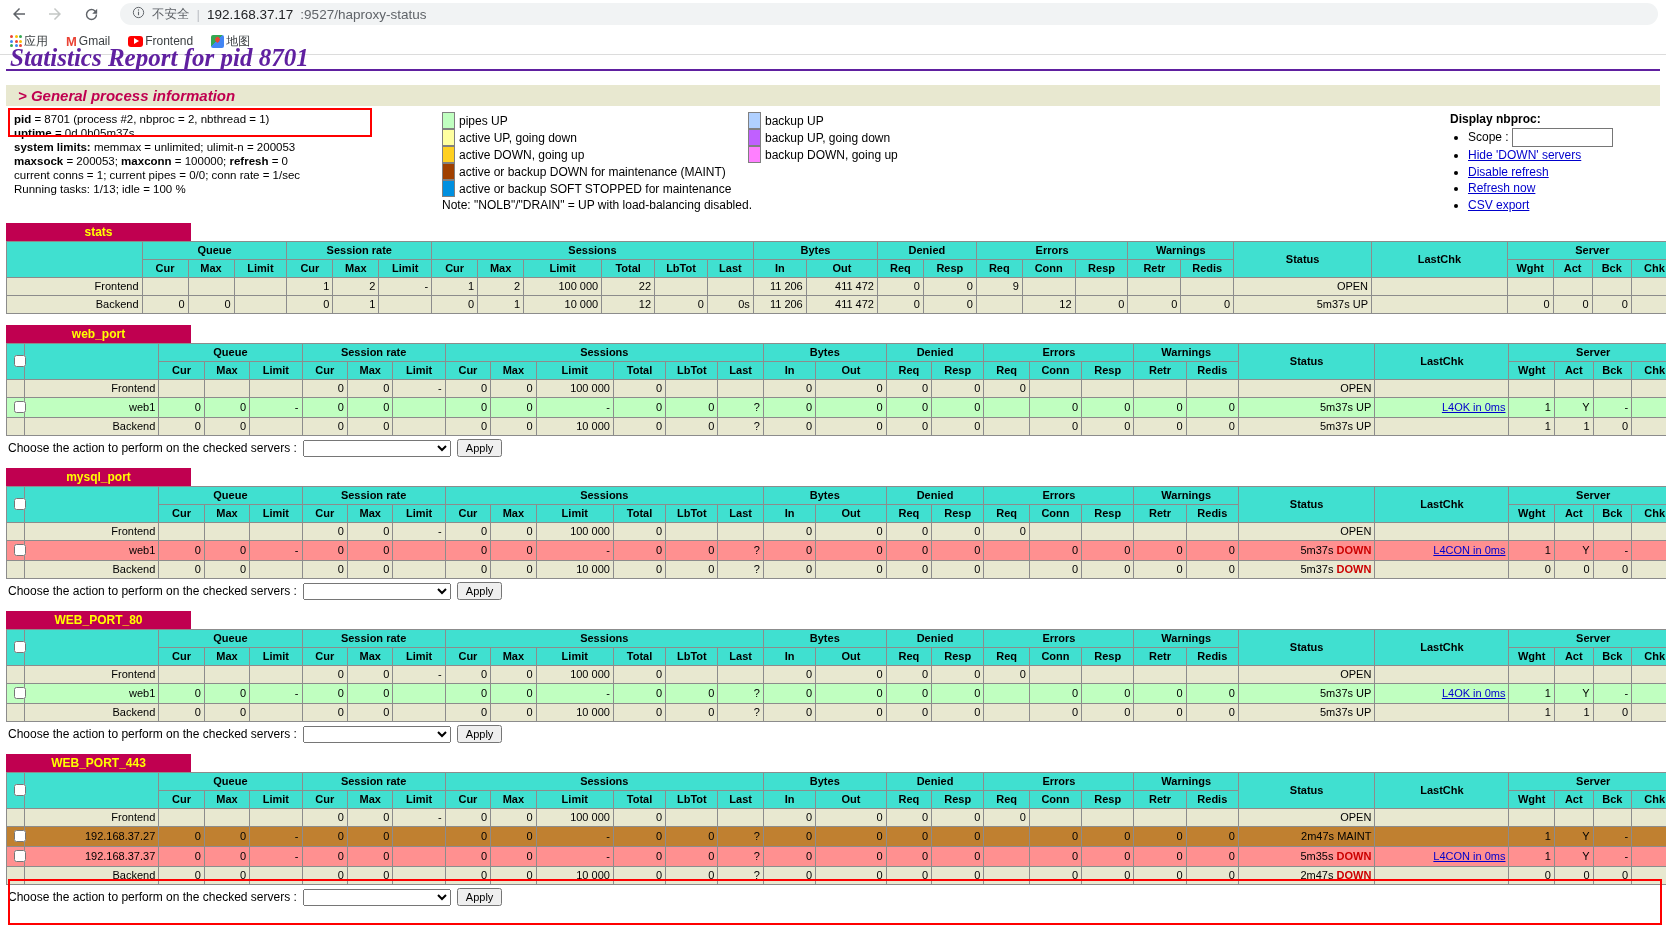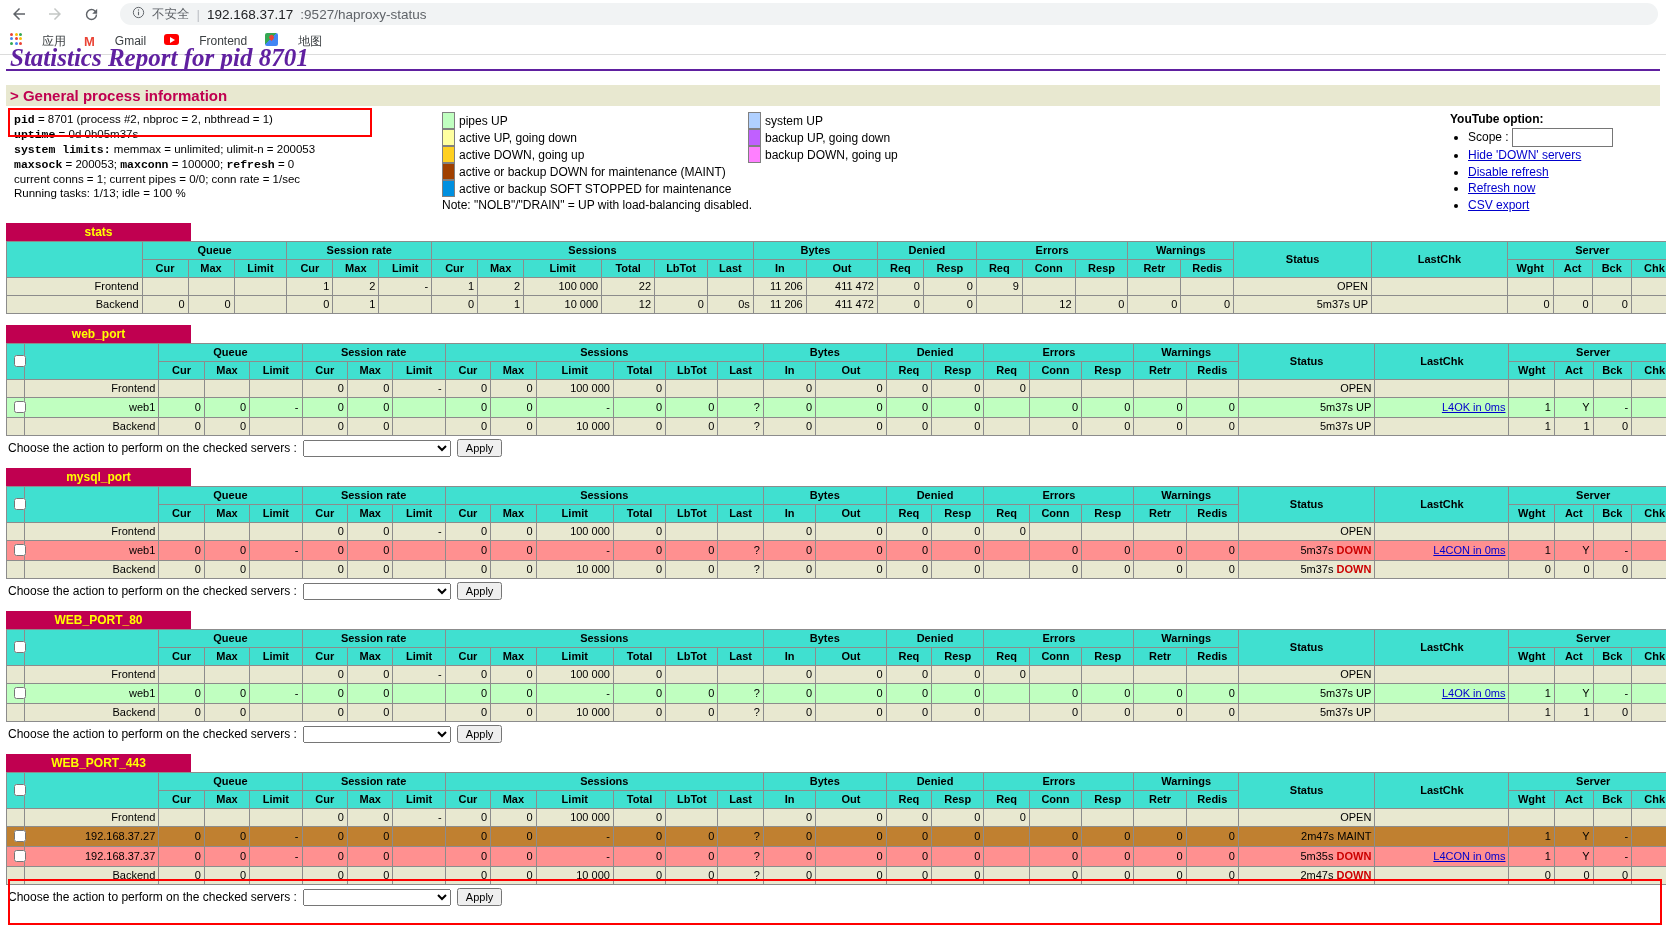--- a/index.html
+++ b/index.html
@@ -14,44 +14,44 @@
   .navbtn.dim{color:#c4c7c5;}
   .omnibox{
     flex:1;height:22px;background:#f1f3f4;border-radius:11px;display:flex;align-items:center;
     padding:0 12px;gap:7px;margin-left:4px;font-size:13.5px;color:#202124;
   }
   .insec{color:#5f6368;font-size:12.5px;white-space:nowrap;}
   .sep{color:#bdc1c6;}
   .url-host{color:#202124;}
   .url-rest{color:#5f6368;}
   .bookmarks{height:26px;display:flex;align-items:center;padding:0 10px;gap:18px;font-size:12px;color:#3c4043;}
-  .bm{display:flex;align-items:flex-start;gap:20px;cursor:default;}
+  .bm{display:flex;align-items:center;gap:2px;cursor:default;}
   .grid9{display:grid;grid-template-columns:repeat(3,3px);grid-template-rows:repeat(3,3px);gap:1.5px;}
   .grid9 i{width:3px;height:3px;border-radius:50%;display:block;}
   .gm{color:#ea4335;font-weight:bold;font-size:13px;}
   .yt{width:15px;height:11px;background:#ff0000;border-radius:3px;display:flex;align-items:center;justify-content:center;}
   .yt::after{content:"";border-left:5px solid #fff;border-top:3px solid transparent;border-bottom:3px solid transparent;margin-left:1px;}
   .mapicon{width:13px;height:13px;background:linear-gradient(135deg,#34a853 45%,#4285f4 45%);border-radius:2px;position:relative;}
   .mapicon::after{content:"";position:absolute;left:4px;top:2px;width:5px;height:5px;background:#ea4335;border-radius:50% 50% 50% 0;transform:rotate(-45deg);}
 
   
   .page{position:relative;padding:0 6px;}
   .title{
     font-family:"Liberation Serif",serif;font-style:italic;font-weight:bold;
     font-size:25px;color:#6020a0;margin:0;padding:0 0 2px 4px;line-height:22px;
     position:relative;top:-8px;
   }
   .hr{border-bottom:2px solid #6020a0;margin:0 0 4px 0;position:relative;top:-10px;}
   .sechead{
     background:#e8e8d0;color:#c00050;font-weight:bold;font-size:15px;
-    padding:2px 4px;margin:0 0 6px 0;
+    padding:2px 12px;margin:0 0 6px 0;font-style:italic;
   }
   .topcols{display:flex;align-items:flex-start;position:relative;}
   .procinfo{font-size:11.5px;color:#000;line-height:14px;padding-left:8px;width:400px;position:relative;}
-  .procinfo b{font-weight:bold;font-family:Liberation Mono, monospace;}
+  .procinfo b{font-weight:bold;}
   .redbox{position:absolute;border:2px solid #ff0000;pointer-events:none;}
   
   .legend{font-size:12px;color:#000;margin-left:28px;}
   .legrow{display:flex;}
   .legcell{display:flex;align-items:center;margin-right:6px;}
   .sw{width:11px;height:15px;border:1px solid #808080;display:inline-block;margin-right:4px;}
   .legtxt{white-space:nowrap;}
   .legnote{margin-top:1px;font-size:12px;}
   
   .dispopt{position:absolute;right:0;top:0;font-size:12px;color:#000;width:210px;}
@@ -169,21 +169,21 @@
     </div>
 
     <div class="legend">
       <div class="legrow">
         <div class="legcell" style="width:300px">
             <span class="sw" style="background:#c0ffc0"></span>
             <span class="legtxt">pipes UP</span>
           </div>
         <div class="legcell">
             <span class="sw" style="background:#b0d0ff"></span>
-            <span class="legtxt">system UP</span>
+            <span class="legtxt">backup UP</span>
           </div>
       </div>
       <div class="legrow">
         <div class="legcell" style="width:300px">
             <span class="sw" style="background:#ffffa0"></span>
             <span class="legtxt">active UP, going down</span>
           </div>
         <div class="legcell">
             <span class="sw" style="background:#c060ff"></span>
             <span class="legtxt">backup UP, going down</span>
@@ -208,21 +208,21 @@
       <div class="legrow">
         <div class="legcell">
             <span class="sw" style="background:#0090e0"></span>
             <span class="legtxt">active or backup SOFT STOPPED for maintenance</span>
           </div>
       </div>
       <div class="legnote">Note: "NOLB"/"DRAIN" = UP with load-balancing disabled.</div>
     </div>
 
     <div class="dispopt">
-      <div class="dotitle">YouTube option:</div>
+      <div class="dotitle">Display nbproc:</div>
       <ul>
         <li>
           <span>Scope :</span>
           <input class="scopein" type="text" value="" style="">
         </li>
         <li><a href="#">Hide 'DOWN' servers</a></li>
         <li><a href="#">Disable refresh</a></li>
         <li><a href="#">Refresh now</a></li>
         <li><a href="#">CSV export</a></li>
       </ul>

